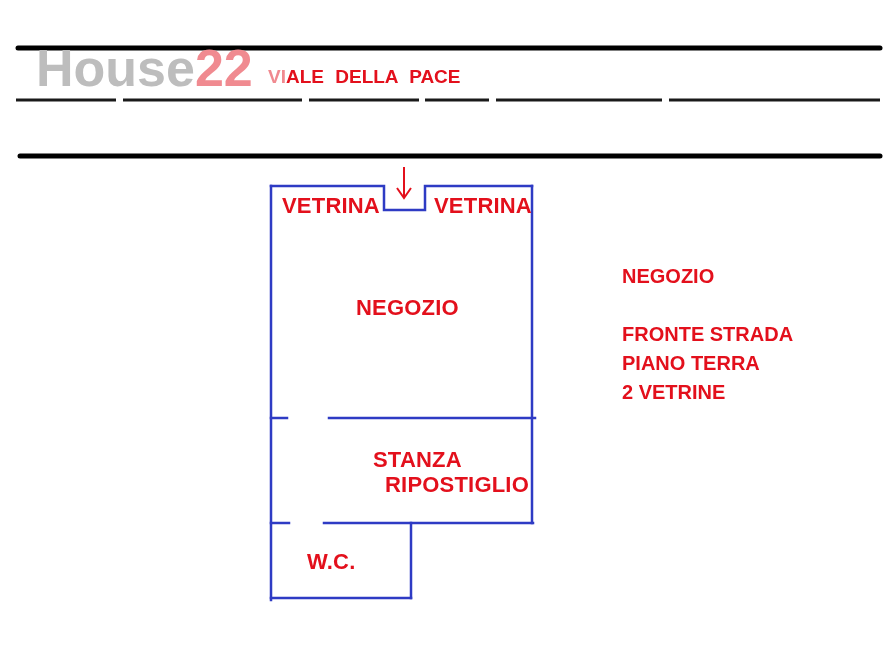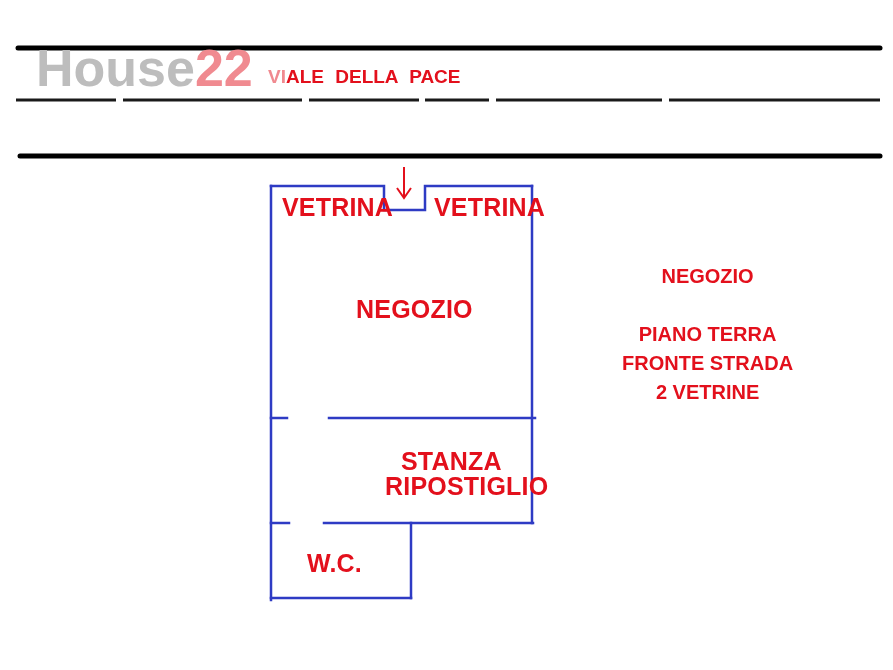--- a/index.html
+++ b/index.html
@@ -1,20 +1,20 @@
 <!DOCTYPE html>
 <html><head>
   <meta charset="utf-8">
   <style>
     html, body { margin: 0; padding: 0; background: #ffffff; }
     body { width: 893px; height: 670px; position: relative; overflow: hidden;
            font-family: "Liberation Sans", sans-serif; }
-    .abs { position: absolute; text-align: center; }
+    .abs { position: absolute; }
     .red { color: #e3101c; font-weight: bold; }
-    .label { font-size: 25px; letter-spacing: 0.2px; white-space: nowrap; }
+    .label { font-size: 22px; letter-spacing: 0.2px; white-space: nowrap; }
     .logo { left: 36px; top: 42px; font-size: 52px; font-weight: bold; line-height: 1; }
     .logo .house { color: #bdbdbd; }
     .logo .num { color: #f08a90; }
     .street { left: 268px; top: 66px; font-size: 19px; word-spacing: 6px; }
     .street .vi { color: #f08a90; }
     svg.plan { position: absolute; left: 0; top: 0; }
     .notes { left: 622px; top: 262px; font-size: 20px; line-height: 29px; }
     .notes div { white-space: nowrap; }
   </style>
 </head>
@@ -60,23 +60,23 @@
   </g>
 </svg>
 
 <div class="abs logo"><span class="house">House</span><span class="num">22</span></div>
 
 <div class="abs street red"><span class="vi">VI</span><span>ALE  DELLA  PACE</span></div>
 
 <div class="abs red label" style="left:282px; top:193px;">VETRINA</div>
 <div class="abs red label" style="left:434px; top:193px;">VETRINA</div>
 <div class="abs red label" style="left:356px; top:295px;">NEGOZIO</div>
-<div class="abs red label" style="left:373px; top:447px;margin-left:28px;">STANZA</div>
+<div class="abs red label" style="left:373px; top:447px;">STANZA</div>
 <div class="abs red label" style="left:348px; top:472px;margin-left:37px;">RIPOSTIGLIO</div>
 <div class="abs red label" style="left:307px; top:549px;">W.C.</div>
 
 <div class="abs notes red">
   <div>NEGOZIO</div>
   <div style="height:29px"></div>
+  <div>FRONTE STRADA</div>
   <div>PIANO TERRA</div>
-  <div>FRONTE STRADA</div>
   <div>2 VETRINE</div>
 </div>
 
 </body></html>

